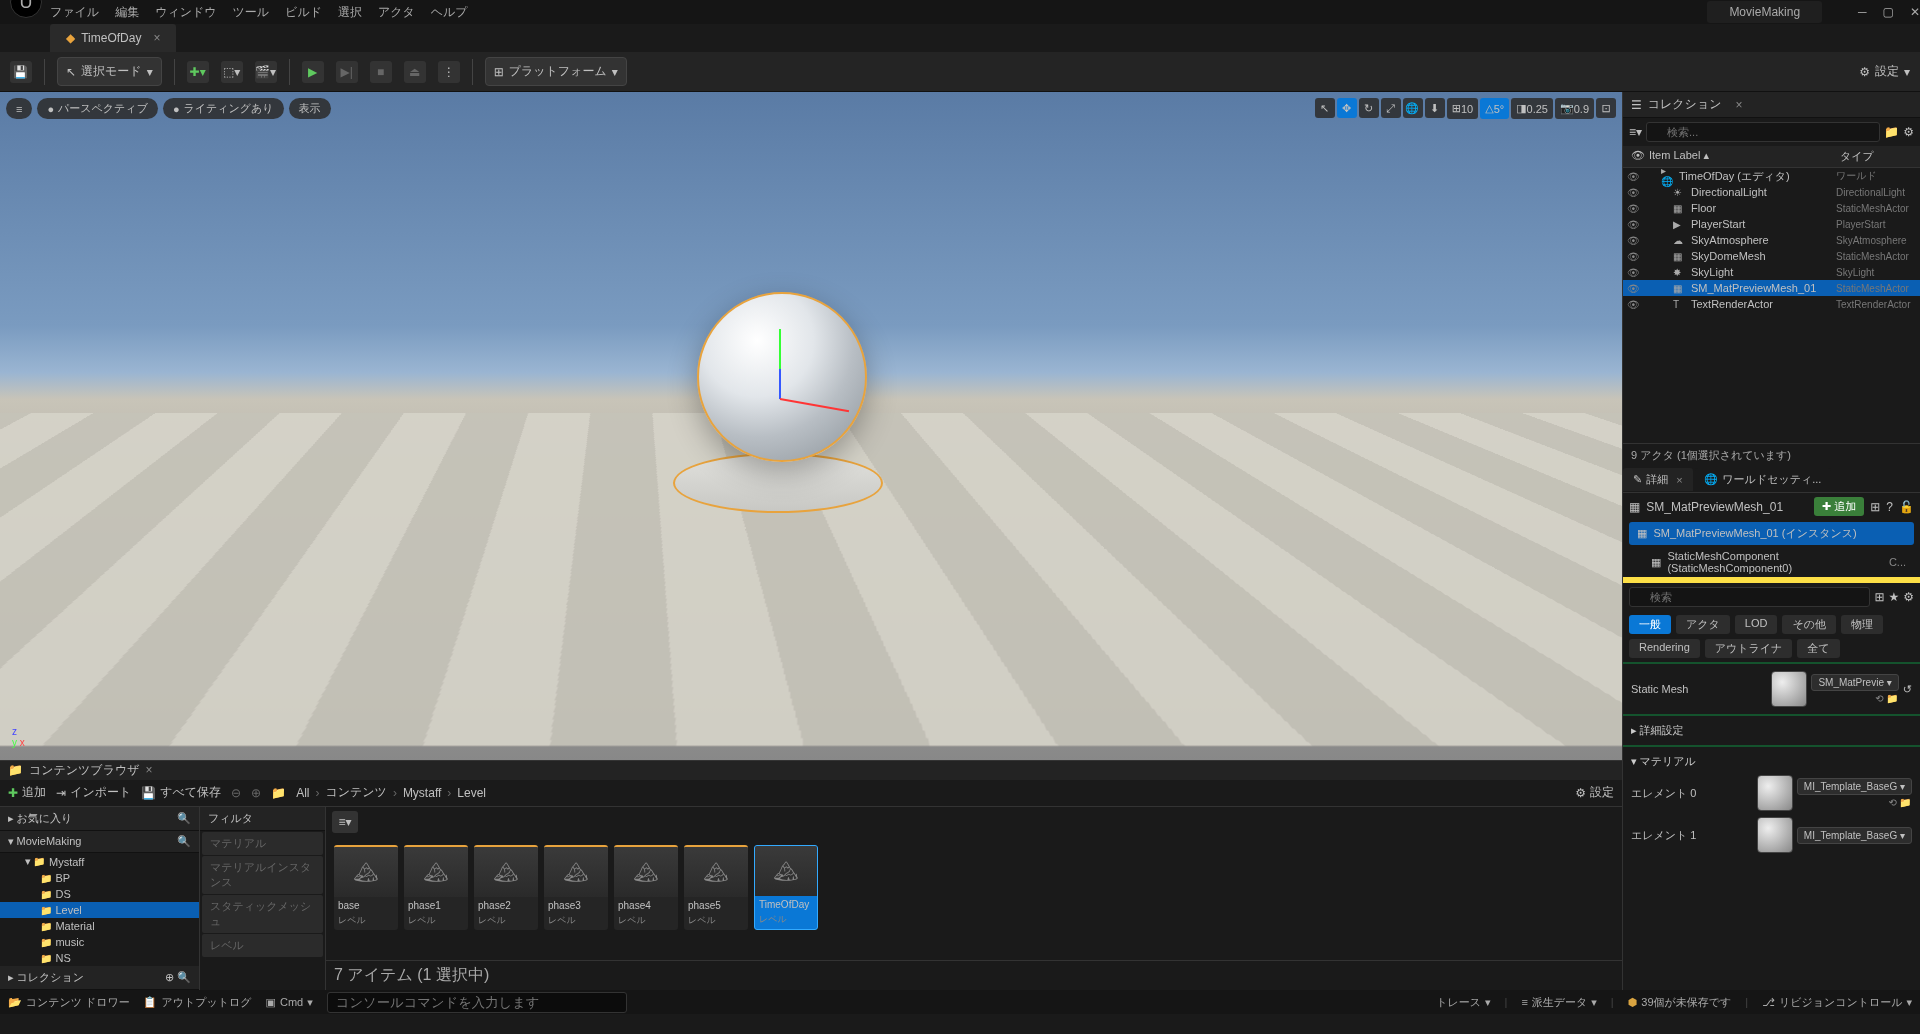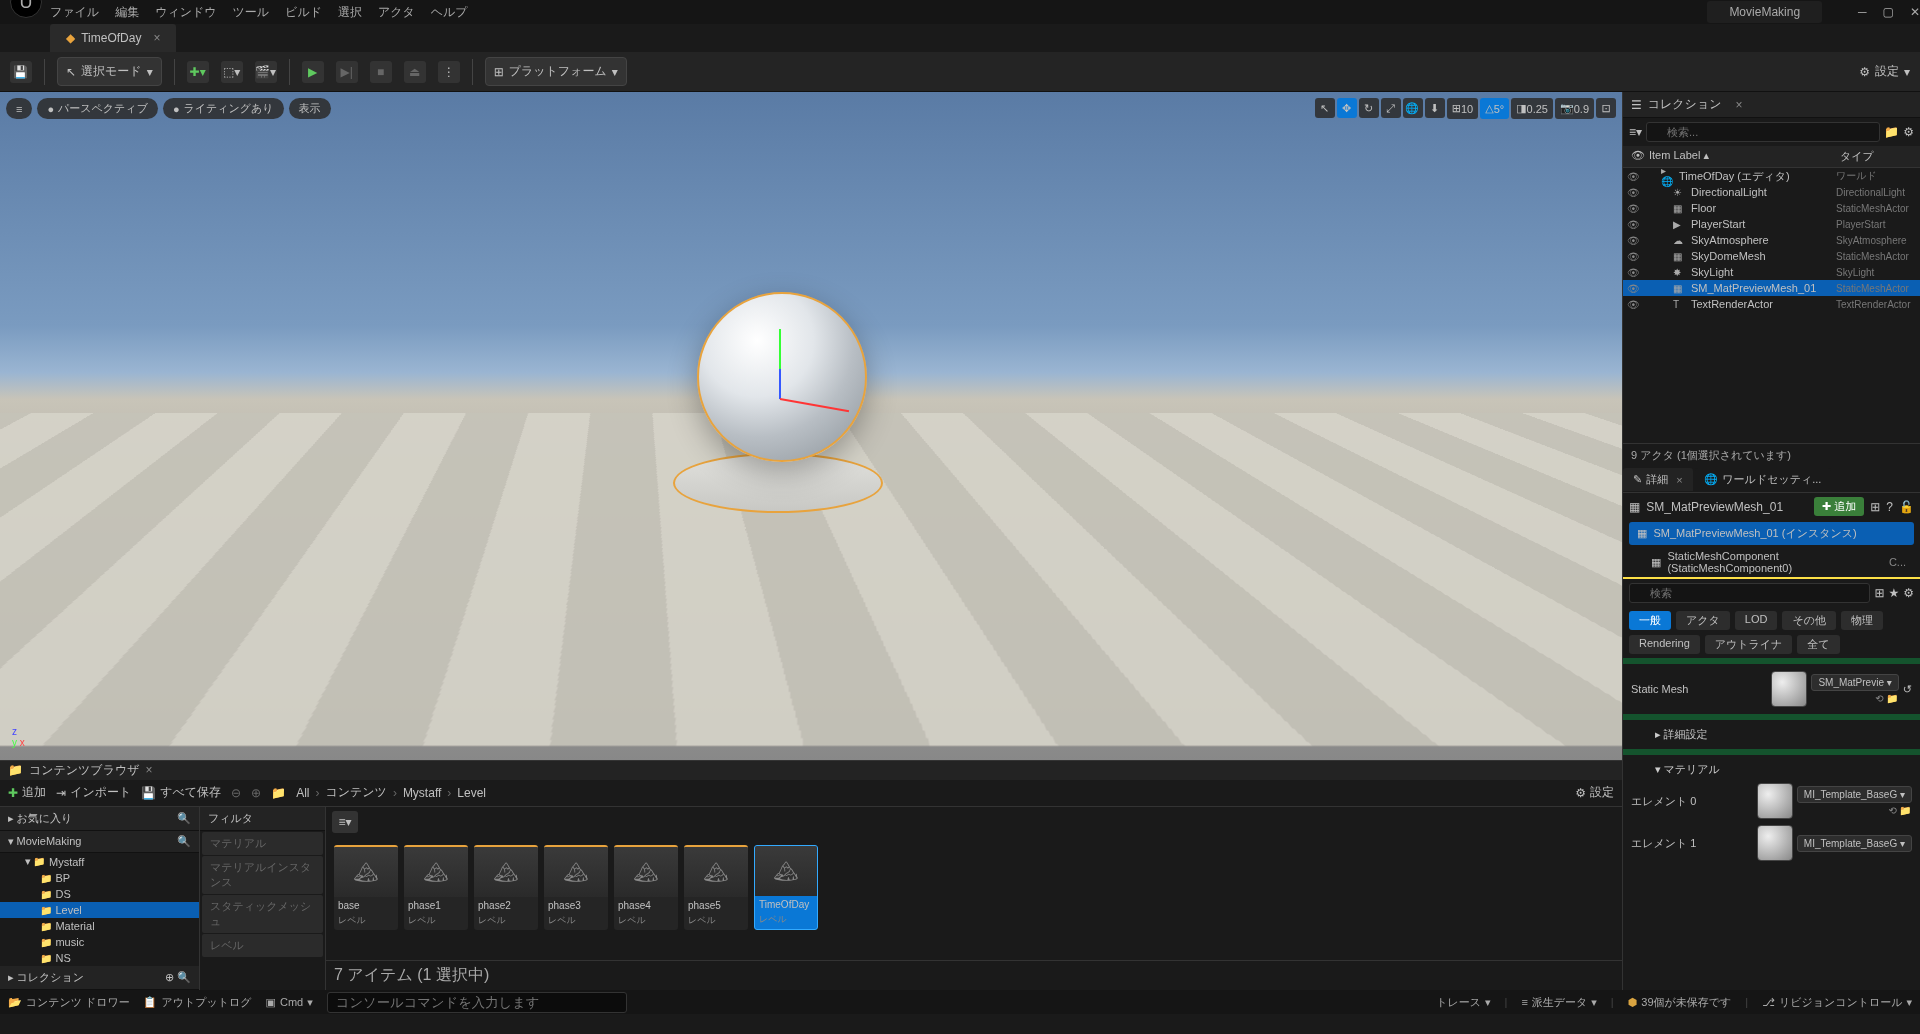--- a/index.html
+++ b/index.html
@@ -62,22 +62,22 @@
 .status-line{padding:4px 8px;font-size:11px;color:#aaa;border-top:1px solid #333;}
 .detail-tabs{display:flex;background:#1a1a1a;border-bottom:1px solid #333;height:26px;align-items:center;}
 .dtab{padding:4px 10px;background:#232323;margin-right:2px;font-size:11px;display:flex;align-items:center;gap:4px;border-radius:3px 3px 0 0;}
 .det-head{display:flex;align-items:center;padding:4px 6px;gap:6px;background:#1a1a1a;}
 .add-btn{background:#3a7f3a;color:#fff;padding:2px 8px;border-radius:3px;font-size:11px;}
 .comp-row{background:#0a5fb3;padding:4px 8px;font-size:11px;display:flex;align-items:center;gap:6px;margin:2px 6px;border-radius:3px;}
 .comp-row2{padding:3px 8px 3px 22px;font-size:11px;display:flex;align-items:center;gap:6px;margin:0 6px;}
 .cat-row{display:flex;gap:5px;padding:4px 6px;flex-wrap:wrap;}
 .cat{background:#2d2d2d;padding:2px 10px;border-radius:3px;font-size:11px;}
 .cat.sel{background:#0a78d6;color:#fff;}
-.prop-section{padding:4px 8px;border-top:6px solid #14532d;}
-.prop-head{font-size:11px;color:#ccc;padding:3px 0;margin-left:24px;}
+.prop-section{padding:4px 8px;border-top:2px solid #14532d;}
+.prop-head{font-size:11px;color:#ccc;padding:3px 0;}
 .prop-row{display:flex;align-items:center;padding:3px 0;font-size:11px;gap:8px;}
 .prop-row .pl{flex:1;} .prop-row .pval{display:flex;align-items:center;gap:4px;text-align:right;}
 .thumb{width:36px;height:36px;background:radial-gradient(circle at 30% 30%,#eee,#888);border-radius:4px;border:1px solid #444;}
 .dd{background:#2d2d2d;border:1px solid #444;padding:2px 6px;border-radius:3px;font-size:10px;}
 .content-browser{height:230px;background:#1a1a1a;border-top:1px solid #333;display:flex;flex-direction:column;}
 .cb-tab{height:24px;background:#232323;display:flex;align-items:center;padding:0 8px;gap:6px;}
 .cb-toolbar{height:34px;display:flex;align-items:center;padding:0 8px;gap:10px;border-bottom:1px solid #333;}
 .cb-body{flex:1;display:flex;}
 .cb-left{width:200px;border-right:1px solid #333;display:flex;flex-direction:column;}
 .cb-filter{width:126px;border-right:1px solid #333;display:flex;flex-direction:column;}
@@ -464,21 +464,21 @@
     </div>
     <div class="comp-row">
       <span>▦</span>
         <span>SM_MatPreviewMesh_01 (インスタンス)</span>
     </div>
     <div class="comp-row2">
       <span>▦</span>
         <span style="flex:1;overflow:hidden;">StaticMeshComponent (StaticMeshComponent0)</span>
         <span style="color:#888;">C...</span>
     </div>
-    <div class="search-row" style="border-top:2px solid #fde047;">
+    <div class="search-row" style="border-top:6px solid #fde047;">
       <input class="search-input" placeholder="検索" style="">
       <span>⊞</span>
       <span>★</span>
       <span>⚙</span>
     </div>
     <div class="cat-row" id="cat-row">
         <div class="cat sel">一般</div>
         <div class="cat">アクタ</div>
         <div class="cat">LOD</div>
         <div class="cat">その他</div>

